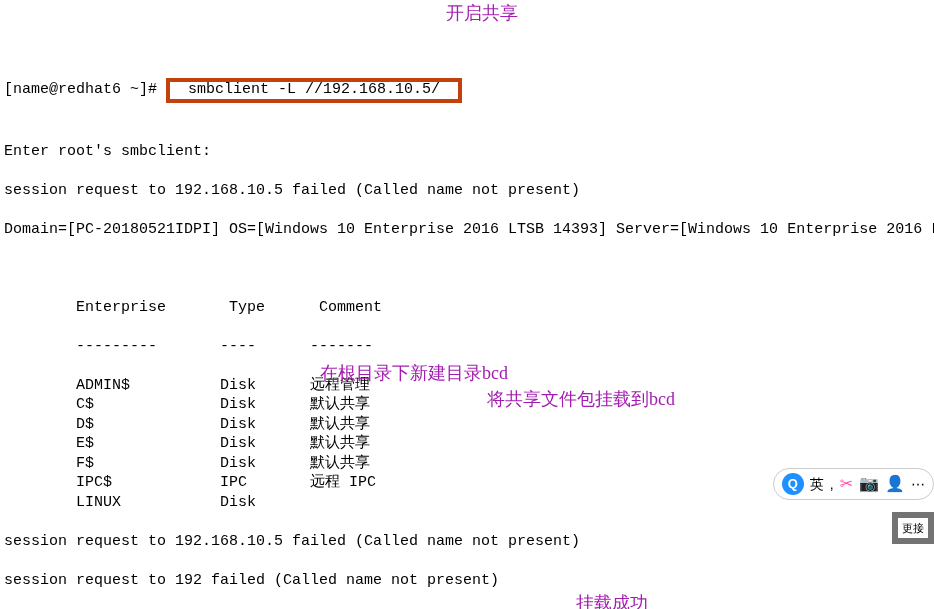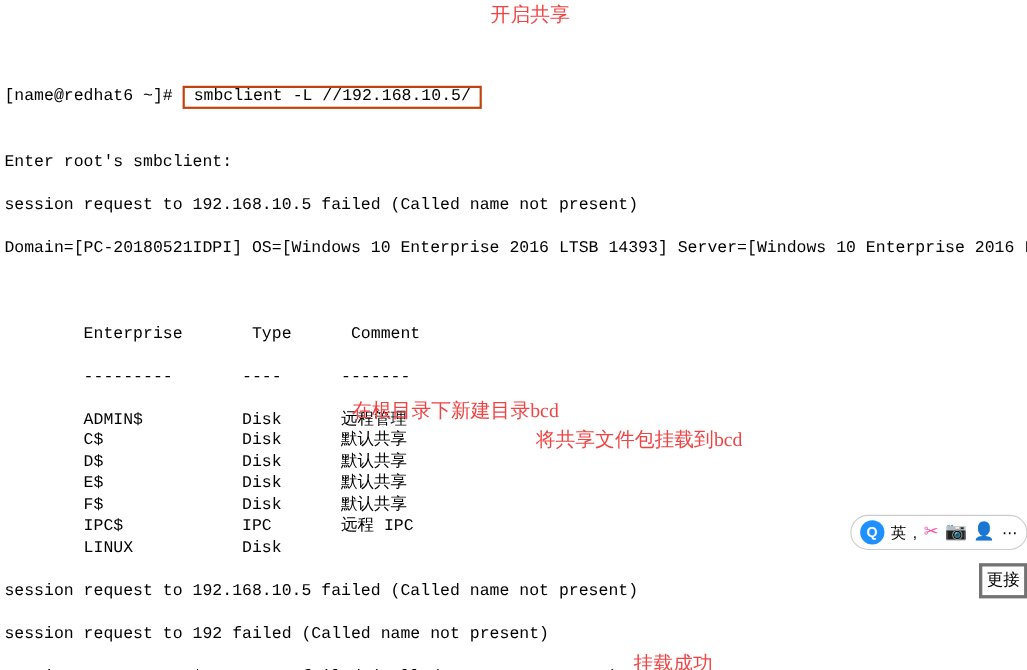--- a/index.html
+++ b/index.html
@@ -12,28 +12,28 @@
       color: #000;
       white-space: pre;
       width: 934px;
       position: relative;
     }
     .term-line {
       display: block;
       padding-left: 4px;
     }
     .redbox {
-      border: 2px solid #c2410c;
-      padding: 0 8px;
+      border: 4px solid #c2410c;
+      padding: 0 18px;
       display: inline-block;
       line-height: 1.1;
       text-align: center;
     }
     .ann {
-      color: #ef4444;
+      color: #a21caf;
       font-family: "SimSun", "宋体", serif;
       position: absolute;
       font-size: 18px;
     }
     .toolbar {
       position: absolute;
       right: 0;
       top: 468px;
       background: #fff;
       border: 1px solid #ccc;
@@ -53,23 +53,23 @@
       color: #fff; font-weight: bold; font-size: 13px;
     }
     .toolbar .scissors { color: #ff4da6; font-size: 16px;}
     .toolbar .cam { font-size: 16px; }
     .toolbar .person { font-size: 16px; }
     .update-btn {
       position: absolute;
       right: 0;
       top: 512px;
       background: #fefefe;
-      border: 3px solid #737373;
+      border: 6px solid #737373;
       font-family: sans-serif;
-      font-size: 15px;
+      font-size: 11px;
       padding: 3px 4px;
     }
   </style>
 </head>
 <body>
 
 
 
 <span class="term-line"><span>[name@redhat6 ~]# </span><span class="redbox">smbclient -L //192.168.10.5/</span></span>
 <span class="ann" style="left:446px; top:2px;">开启共享</span>

